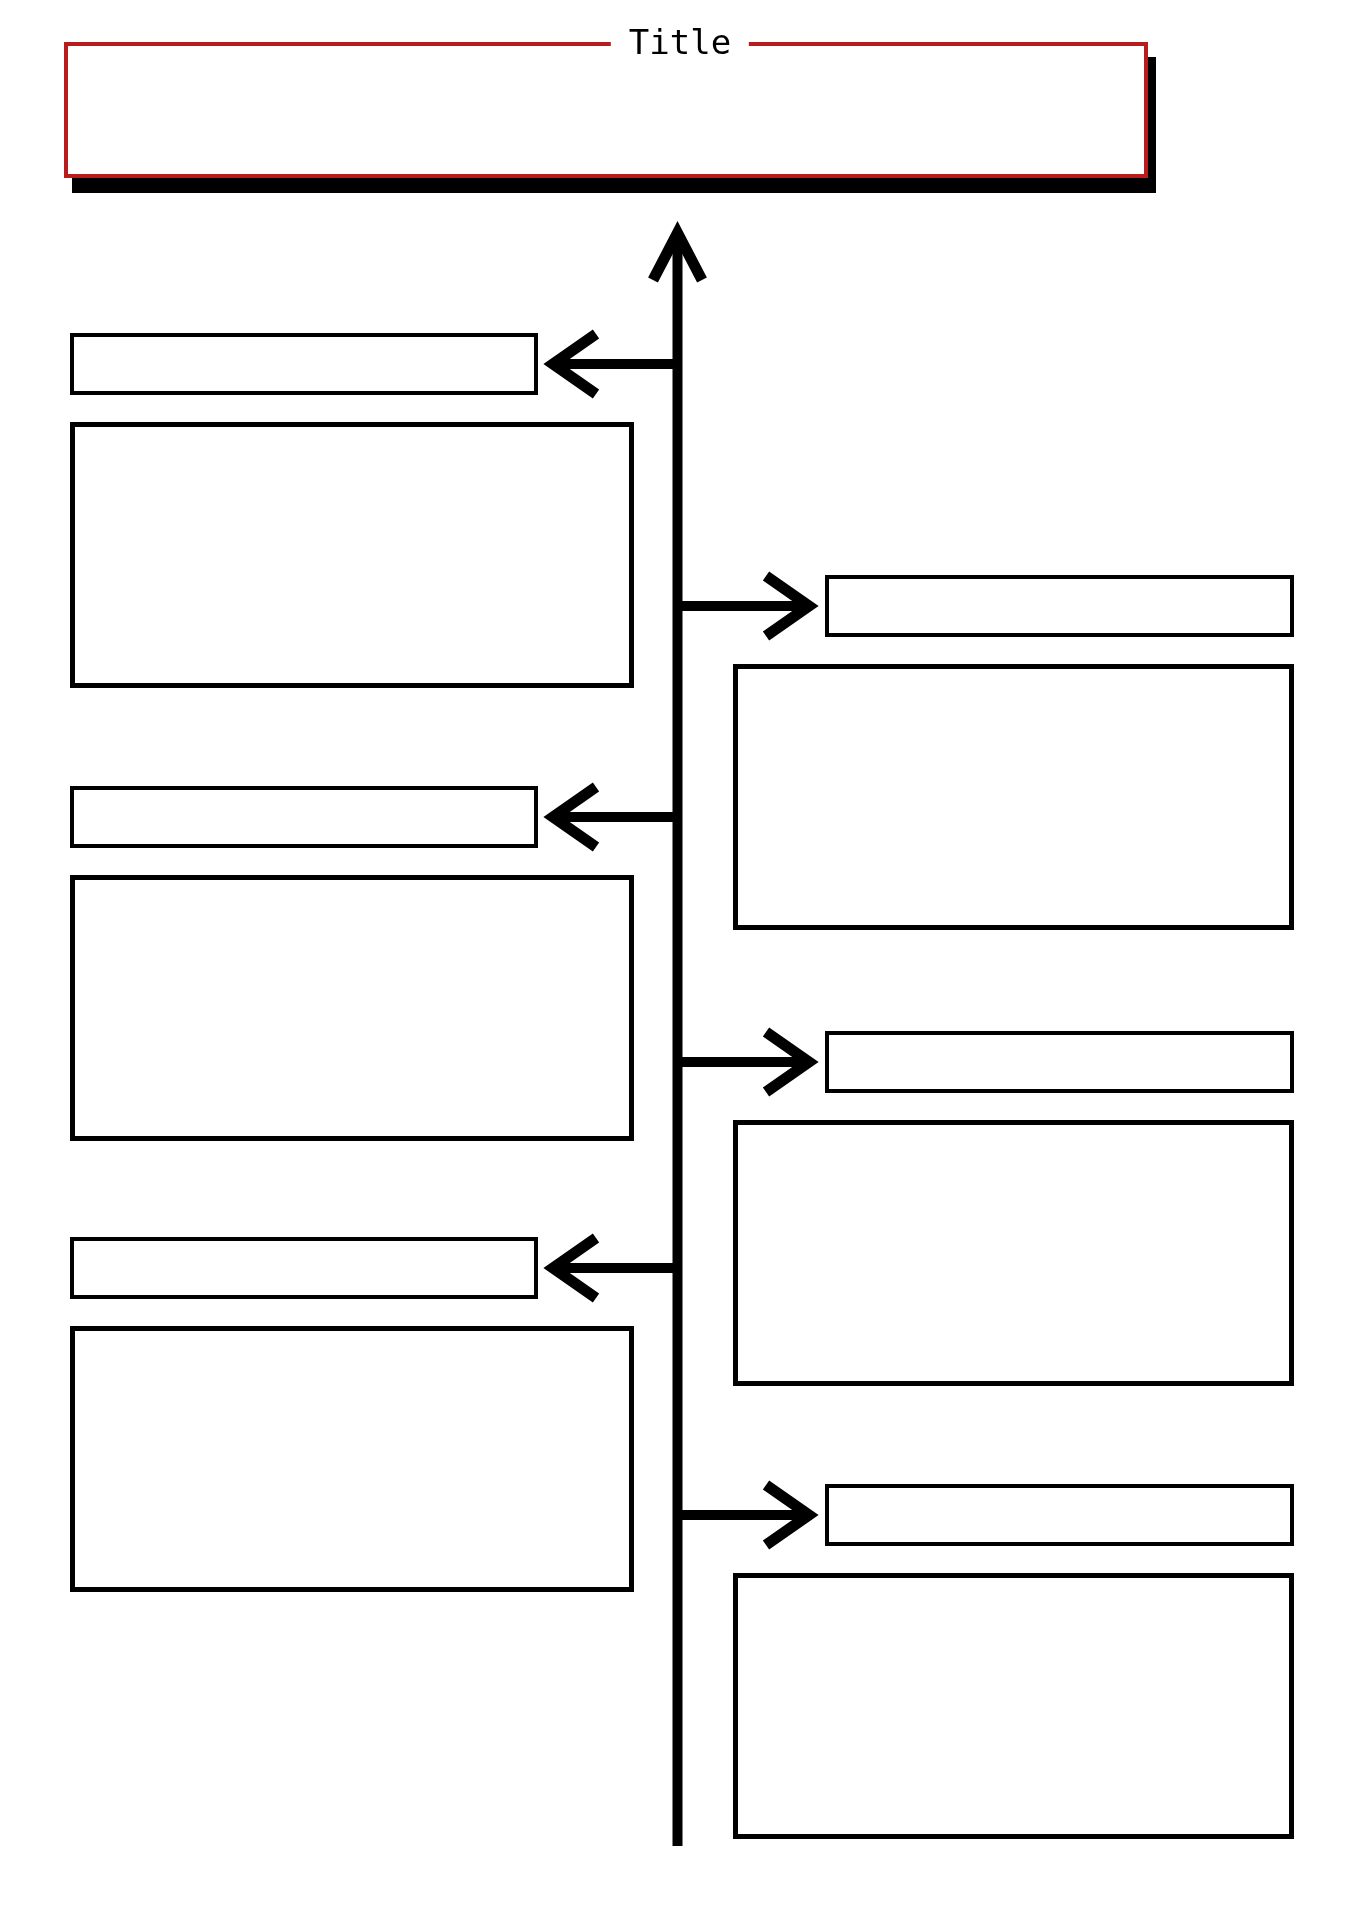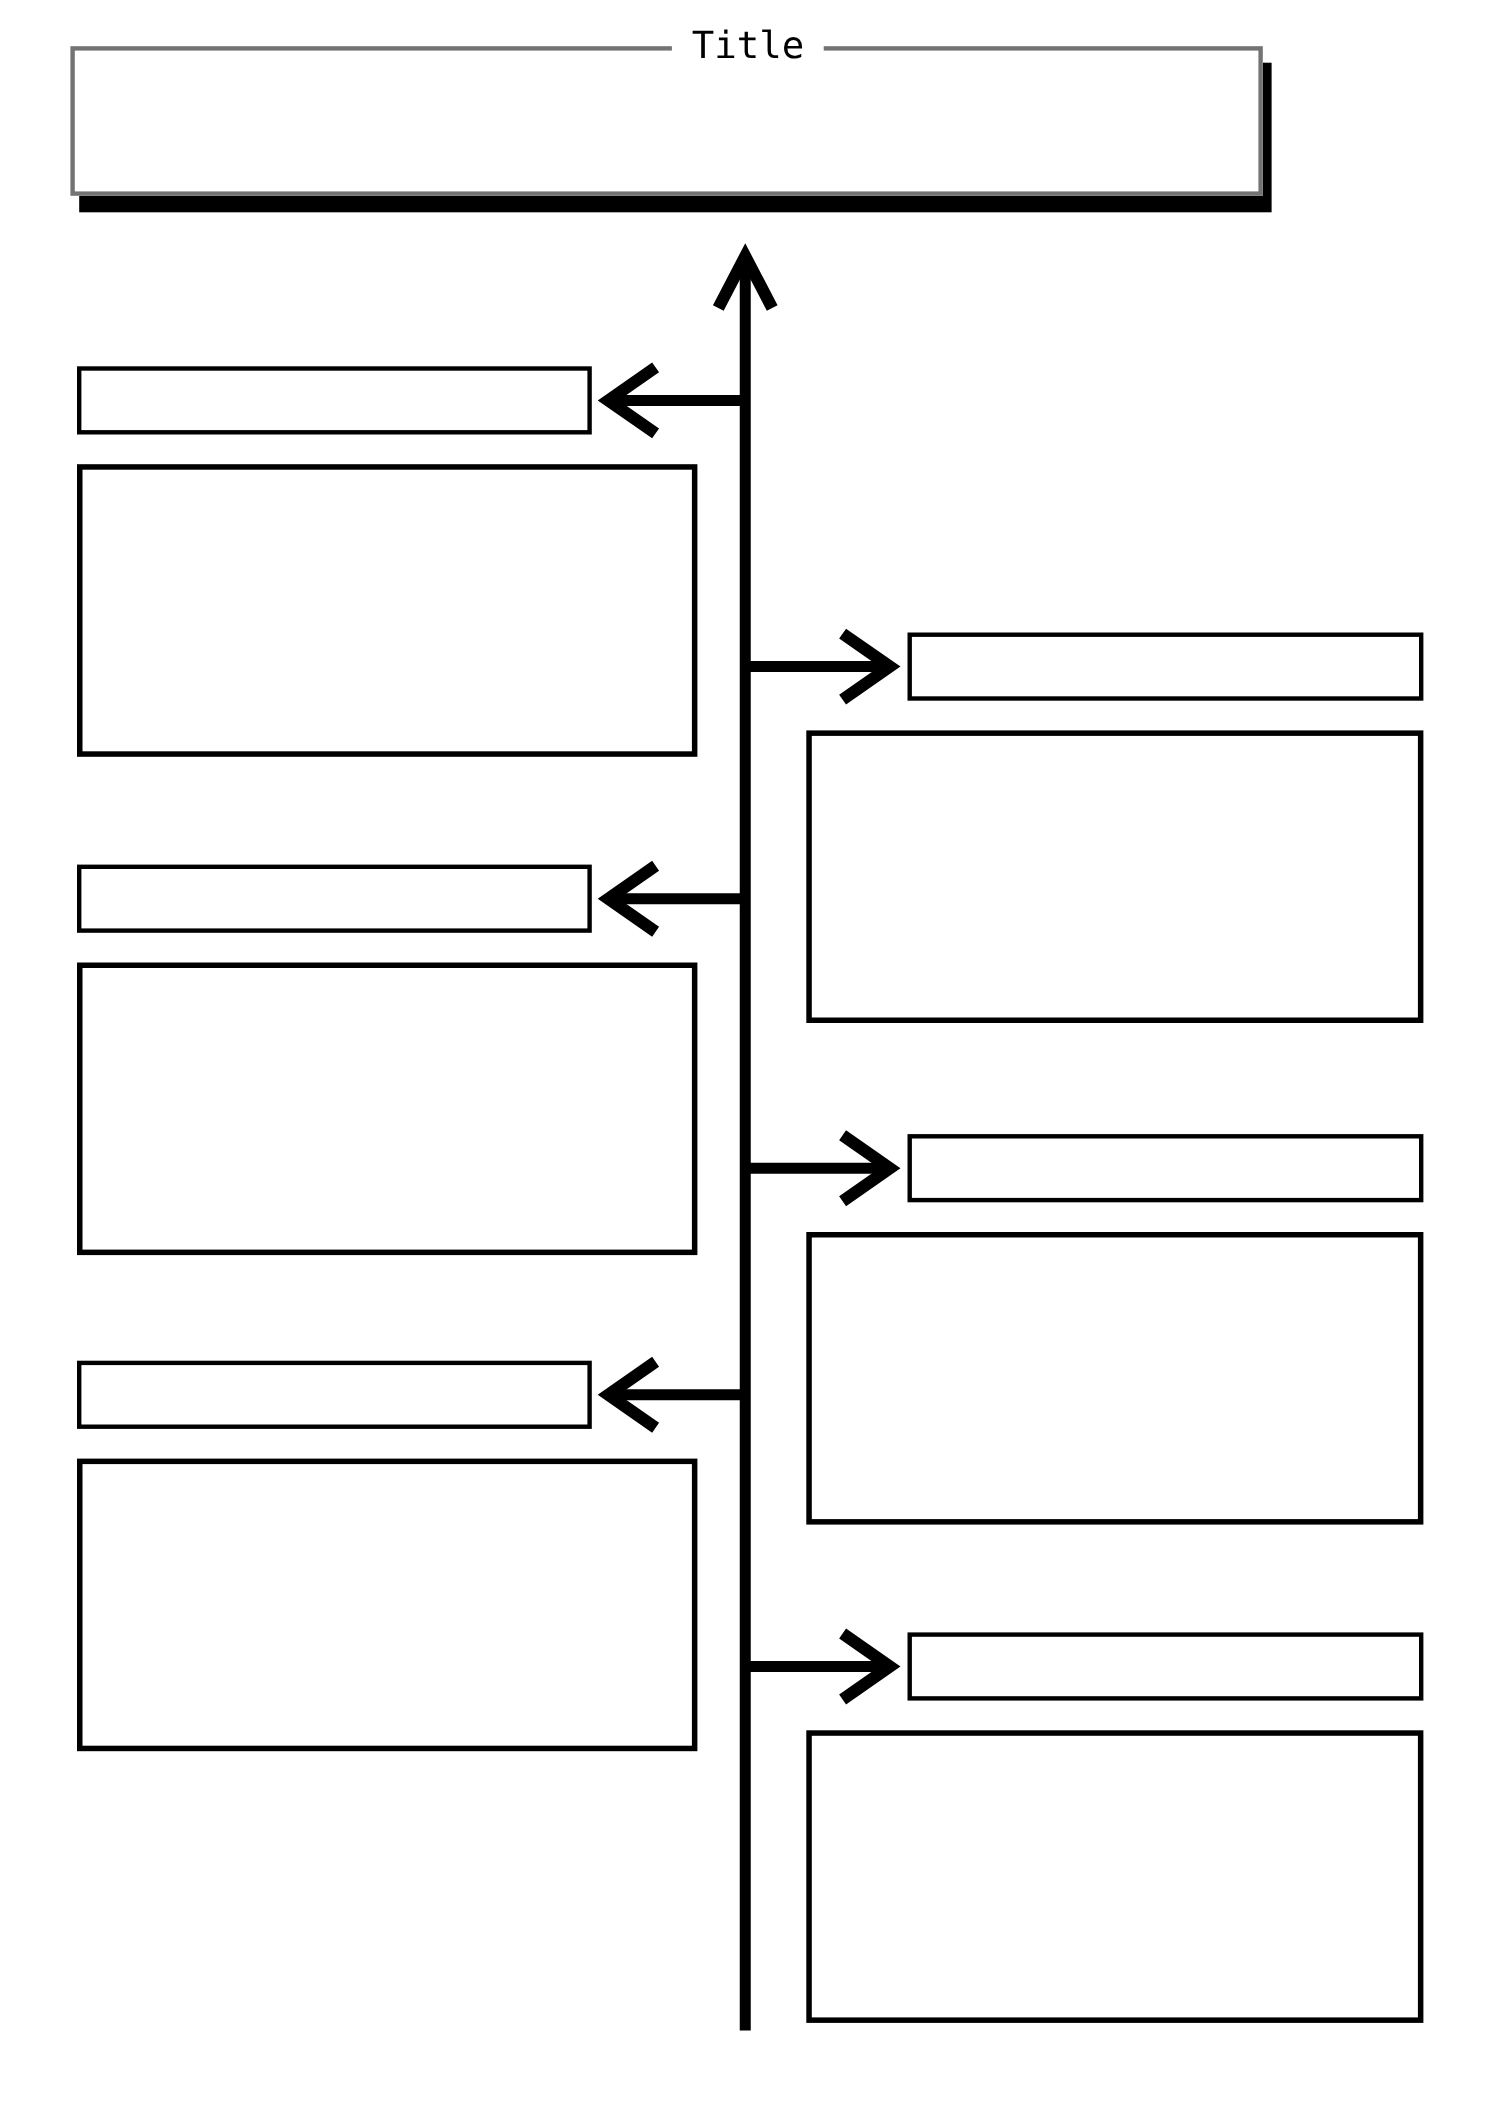--- a/index.html
+++ b/index.html
@@ -17,21 +17,21 @@
   }
 
   
   .title-box {
     position: absolute;
     left: 64px;
     top: 42px;
     width: 1084px;
     height: 136px;
     box-sizing: border-box;
-    border: 4px solid #737373;
+    border: 4px solid #b91c1c;
     background: #ffffff;
     box-shadow: 8px 15px 0 0 #000000;
   }
   .title-legend {
     position: absolute;
     top: -25px;
     left: 612px;
     transform: translateX(-50%);
     background: #ffffff;
     padding: 0 18px;

